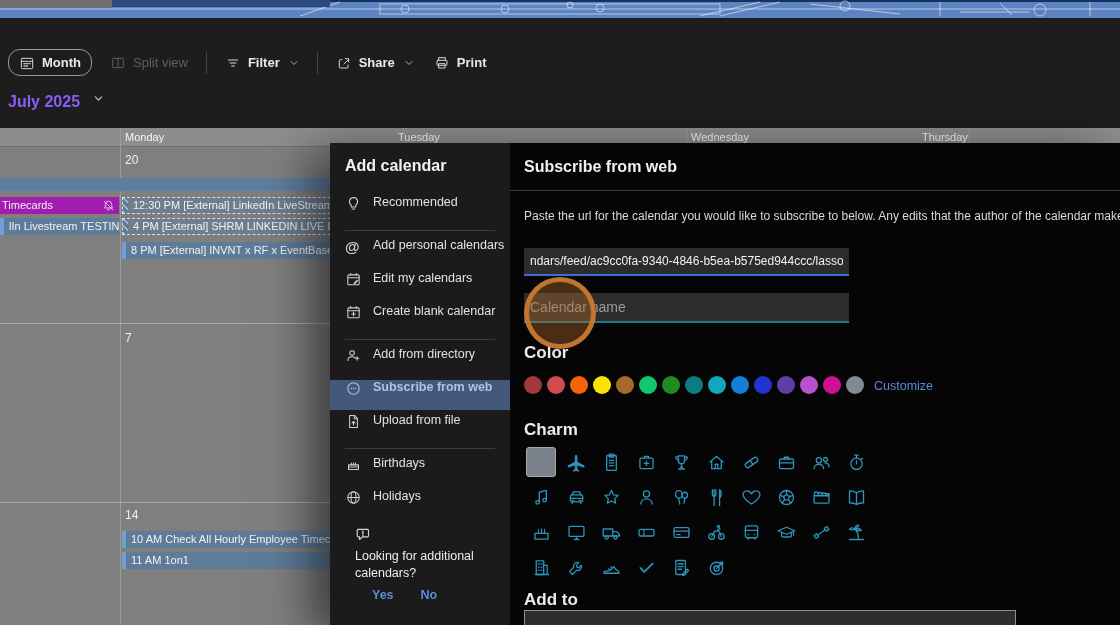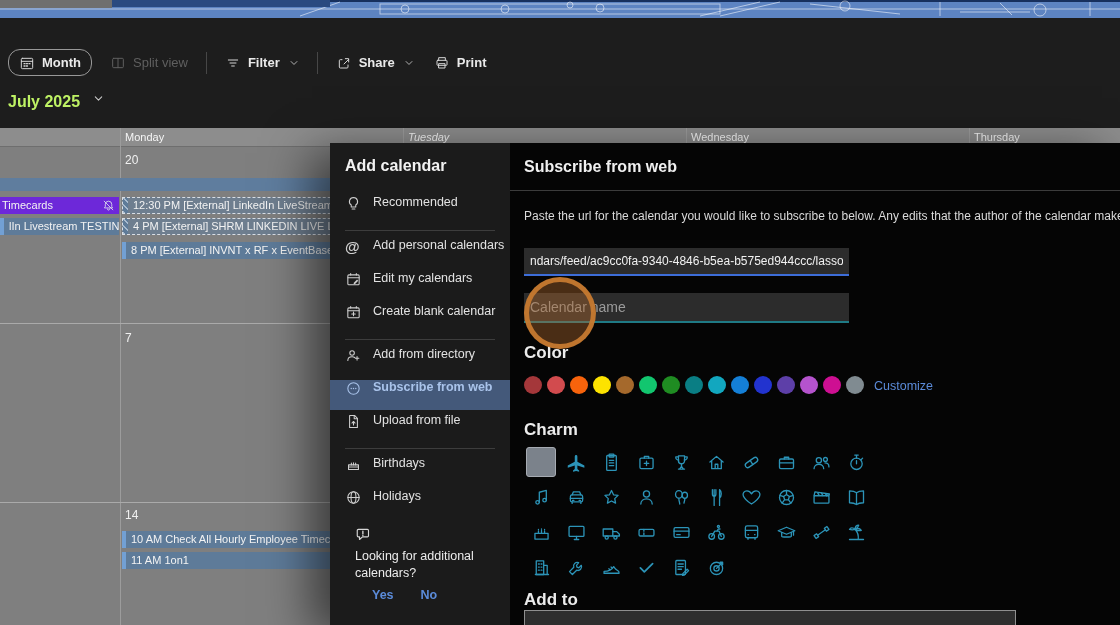--- a/index.html
+++ b/index.html
@@ -21,42 +21,42 @@
           border-radius:12px; color:#eaeaea; cursor:pointer; }
   .tbtn .ticon { display:inline-flex; width:16px; height:16px; color:#d5d5d5; }
   .tbtn.outlined { border:1px solid #989898; margin-left:8px; }
   .tbtn.disabled { color:#5f5f5f; }
   .tbtn.disabled .ticon { color:#5f5f5f; }
   .tb-divider { width:1px; height:22px; background:#474747; margin:0 8px; }
   .chev { display:inline-flex; width:10px; height:10px; color:#bdbdbd; margin-left:2px; }
   .tbtn b { font-weight:bold; }
 
   .month-title { position:absolute; left:8px; top:93px; display:flex; align-items:flex-start; gap:11px;
-                 color:#bef264; font-size:16px; font-weight:bold; cursor:pointer; }
+                 color:#8b5cf6; font-size:16px; font-weight:bold; cursor:pointer; }
   .month-title .chev { width:11px; height:11px; color:#cfcfcf; }
 
   
   .calendar { position:absolute; left:0; top:128px; width:1120px; height:497px; background:#7f7f7f; }
   .cal-header { position:absolute; left:0; top:0; width:1120px; height:19px; background:#8d8d8d;
                 border-bottom:1px solid #6e6e6e; }
   .day-h { position:absolute; top:0; height:19px; line-height:19px; font-size:11px; color:#f5f5f5; padding-left:5px; }
   .vline { position:absolute; top:0; bottom:0; width:1px; background:#9c9c9c; }
   .hline { position:absolute; left:0; width:1120px; height:1px; background:#aaaaaa; }
   .date-num { position:absolute; font-size:12px; color:#f0f0f0; }
   .allday-band { position:absolute; left:0; top:50px; width:403px; height:13px; background:#5f7d9e; }
 
   .evt { position:absolute; height:17px; line-height:17px; font-size:11px; color:#f3f3f3;
          white-space:nowrap; overflow:hidden; cursor:pointer; display:flex; align-items:center; }
   .evt .etext { overflow:hidden; white-space:nowrap; flex:1; }
   .evt.solid { background:#5e7b99; }
   .evt.solid .bar { width:4px; align-self:stretch; background:#72a0d4; margin-right:5px; flex:none; }
   .evt.tentative { background:rgba(97,126,157,.55); border:1px dashed #d9dee5; }
   .evt.tentative .bar { width:5px; align-self:stretch; flex:none; margin-right:5px;
         background:repeating-linear-gradient(45deg,#a9bbce 0 2px,#5e7b99 2px 5px); }
-  .evt.gray { background:#6d28d9; }
+  .evt.gray { background:#a21caf; }
   .evt .bellslash { width:13px; height:13px; color:#e3e8ee; flex:none; margin:0 4px; }
 
   
   .dialog { position:absolute; left:330px; top:143px; width:790px; height:482px;
             box-shadow:-18px 10px 45px rgba(0,0,0,.55); }
   .dlg-side { position:absolute; left:0; top:0; width:180px; height:482px; background:#1b1b1b; }
   .dlg-title { position:absolute; left:15px; top:14px; font-size:16px; font-weight:bold; color:#f2f2f2; }
   .menu { position:absolute; left:0; top:52px; width:180px; }
   .mitem { height:30px; margin-bottom:3px; display:flex; align-items:flex-start; gap:11px;
            padding-left:15px; font-size:12.5px; color:#e2e2e2; cursor:pointer; }
@@ -193,23 +193,23 @@
     <span class="chev">
         <svg viewBox="0 0 24 24" width="100%" height="100%" fill="none" stroke="currentColor" stroke-width="1.5" stroke-linecap="round" stroke-linejoin="round">
           <path d="M5 8.5l7 7 7-7" stroke-width="2.2"></path>
         </svg>
       </span>
   </div>
 
   <div class="calendar">
     <div class="cal-header" id="day-header-row">
         <div class="day-h" style="left: 120px;">Monday</div>
-        <div class="day-h" style="left: 403px; font-style: italic;">Tuesday</div>
+        <div class="day-h" style="left: 393px;">Tuesday</div>
         <div class="day-h" style="left: 686px;">Wednesday</div>
-        <div class="day-h" style="left: 969px;">Thursday</div>
+        <div class="day-h" style="left: 917px;">Thursday</div>
       </div>
     <div class="vline" style="left:120px;"></div>
     <div class="vline" style="left:403px;"></div>
     <div class="vline" style="left:686px;"></div>
     <div class="vline" style="left:969px;"></div>
     <div class="hline" style="top:195px;"></div>
     <div class="hline" style="top:374px;"></div>
     <div class="date-num" style="left:125px; top:25px;">20</div>
     <div class="date-num" style="left:125px; top:203px;">7</div>
     <div class="date-num" style="left:125px; top:380px;">14</div>

